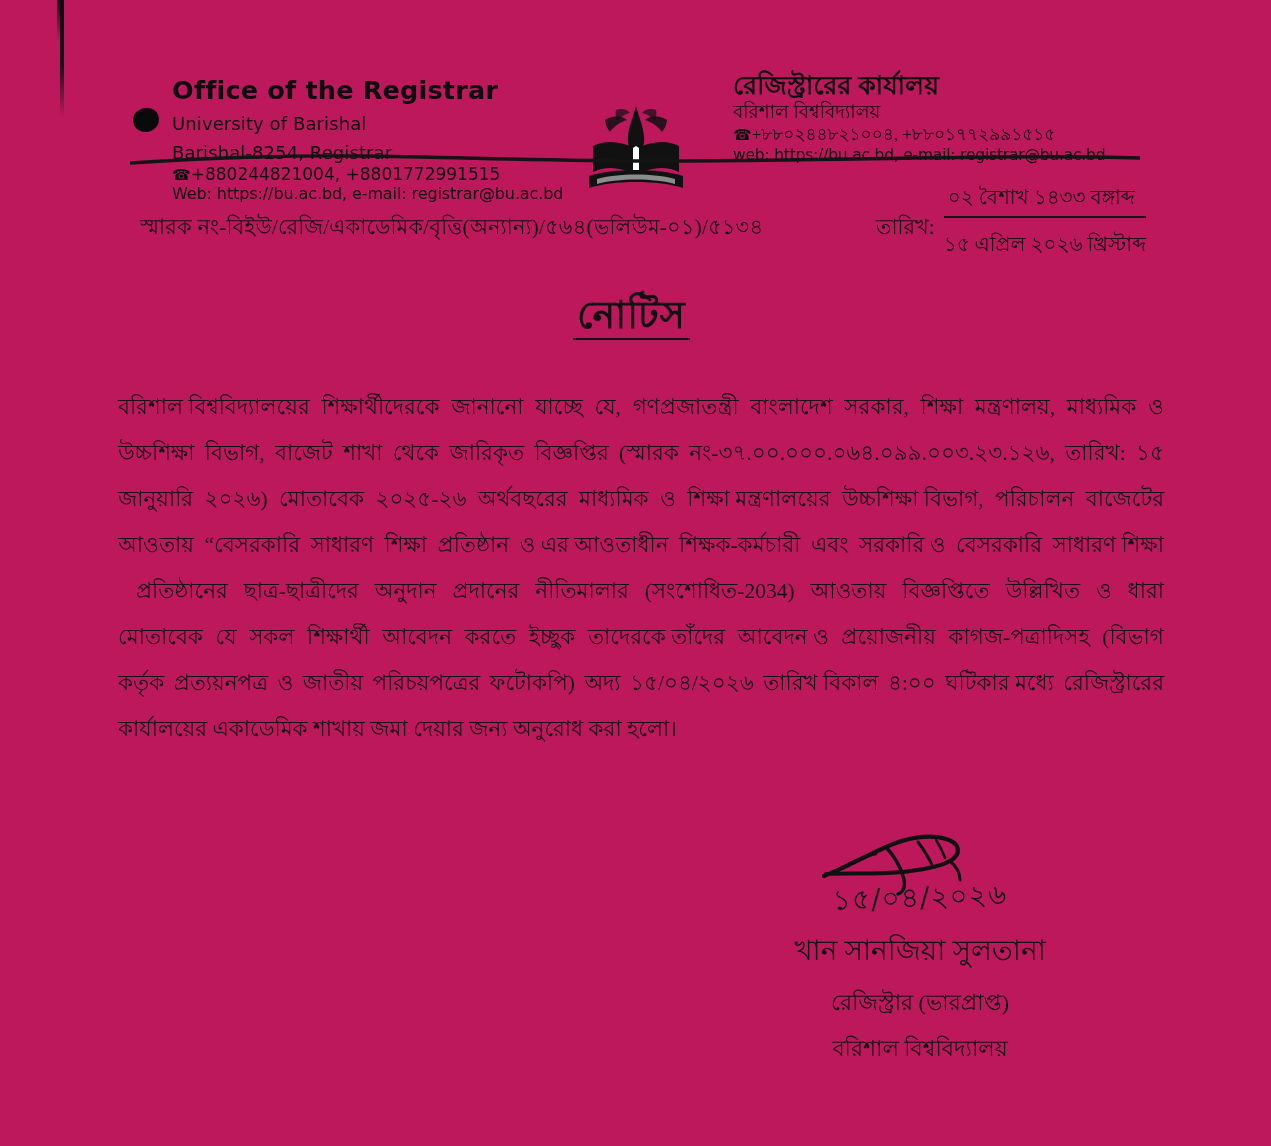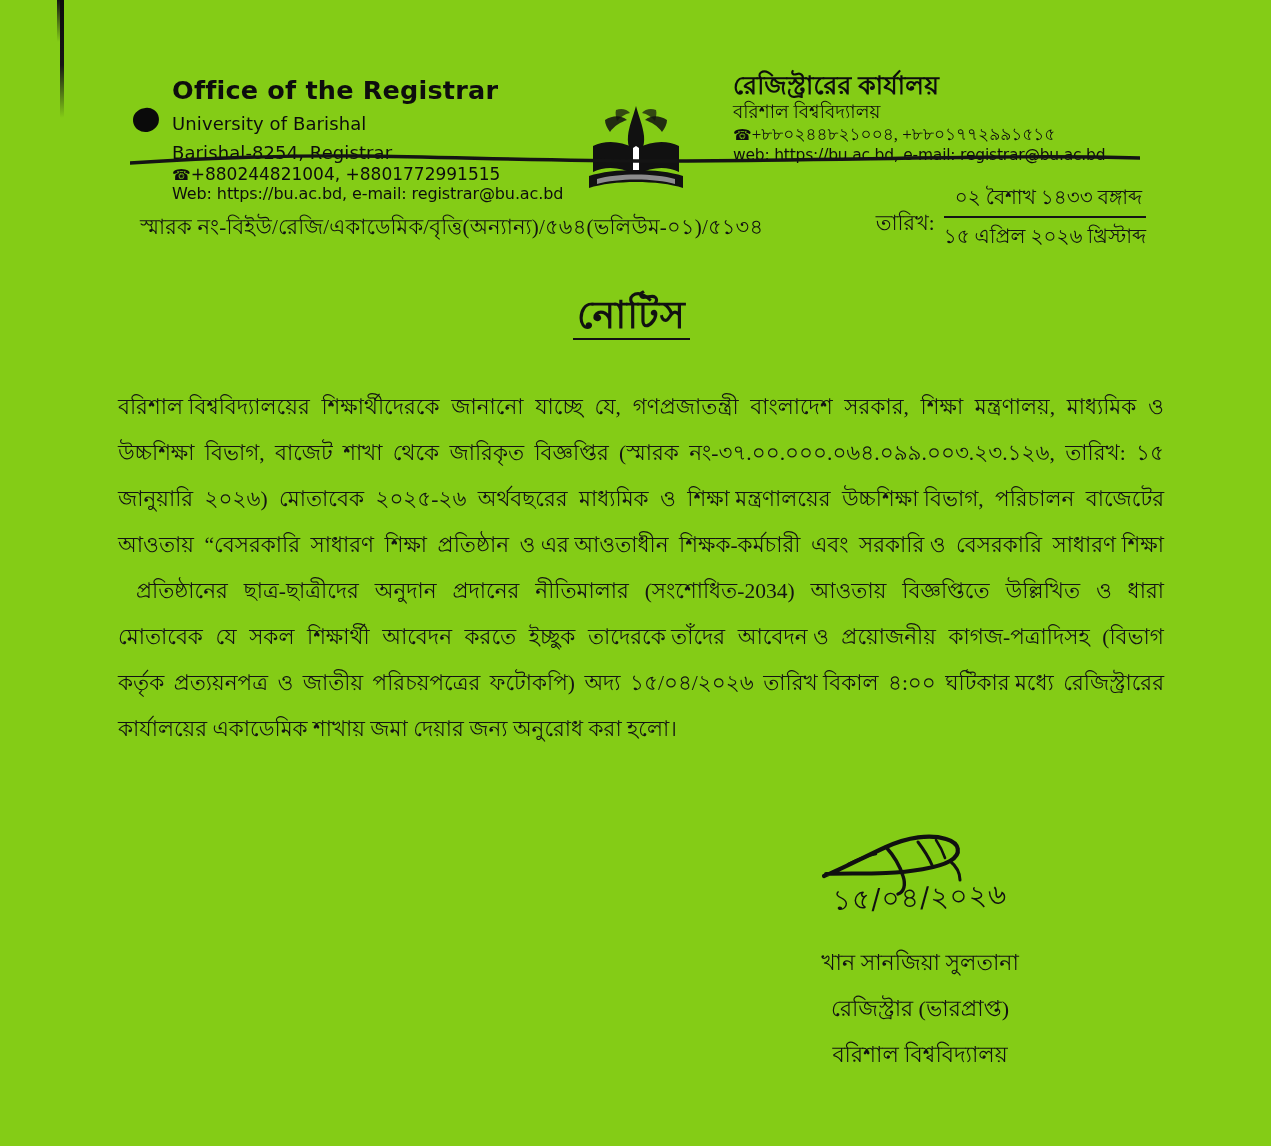--- a/index.html
+++ b/index.html
@@ -2,21 +2,21 @@
 <html><head>
 <meta charset="utf-8">
 <style>
   html,body{margin:0;padding:0;background:#ffffff;}
   body{
     width:1271px;height:1146px;position:relative;overflow:hidden;
     font-family:"Liberation Serif","DejaVu Serif",serif;
     color:#111111;
     -webkit-font-smoothing:antialiased;
   }
-  .page{position:absolute;inset:0;background:#84cc16;}
+  .page{position:absolute;inset:0;background:#be185d;}
 
   
   .scan-streak{
     position:absolute;left:60px;top:0px;width:4px;height:118px;
     background:linear-gradient(to bottom,#0c0c0c 0%,#161616 55%,rgba(25,25,25,0) 100%);
     border-radius:0 0 2px 2px;
   }
   .scan-streak2{
     position:absolute;left:57px;top:0px;width:3px;height:42px;
     background:linear-gradient(to bottom,#141414,rgba(20,20,20,0));
@@ -68,23 +68,23 @@
 
   .rule-wrap{position:absolute;left:130px;top:150px;width:1010px;height:18px;}
 
   
   .memo-no{
     position:absolute;left:140px;top:211px;font-size:21px;
     letter-spacing:.2px;white-space:nowrap;color:#111;
   }
   .date-wrap{position:absolute;right:125px;top:182px;display:flex;align-items:center;gap:9px;}
   .date-label{font-size:21px;padding-top:12px;}
-  .date-stack{text-align:right;}
+  .date-stack{text-align:left;}
   .date-bn{font-size:20px;padding:0 4px 1px 4px;border-bottom:2px solid #151515;white-space:nowrap;}
-  .date-en{font-size:20px;padding-top:3px;white-space:nowrap;}
+  .date-en{font-size:20px;padding-top:11px;white-space:nowrap;}
 
   
   .notice-title{
     position:absolute;left:0;right:8px;top:285px;text-align:center;
   }
   .notice-title span{
     font-size:38px;font-weight:bold;letter-spacing:1px;
     border-bottom:2.5px solid #121212;padding:0 4px 2px 4px;
   }
 
@@ -104,21 +104,21 @@
   
   .sig-block{
     position:absolute;left:700px;top:830px;width:440px;text-align:center;
   }
   .sig-svg{display:block;margin:0 auto;}
   .sig-date{
     font-size:28px;margin-top:-26px;letter-spacing:1px;
     transform:rotate(-2deg);
     font-family:"DejaVu Serif",serif;
   }
-  .sig-name{font-size:22px;margin-top:22px;}
+  .sig-name{font-size:28px;margin-top:6px;}
   .sig-role{font-size:22px;margin-top:9px;}
   .sig-org{font-size:22px;margin-top:9px;}
 </style>
 </head>
 <body>
 
 <div class="page">
 
   <div class="scan-streak"></div>
   <div class="scan-streak2"></div>

